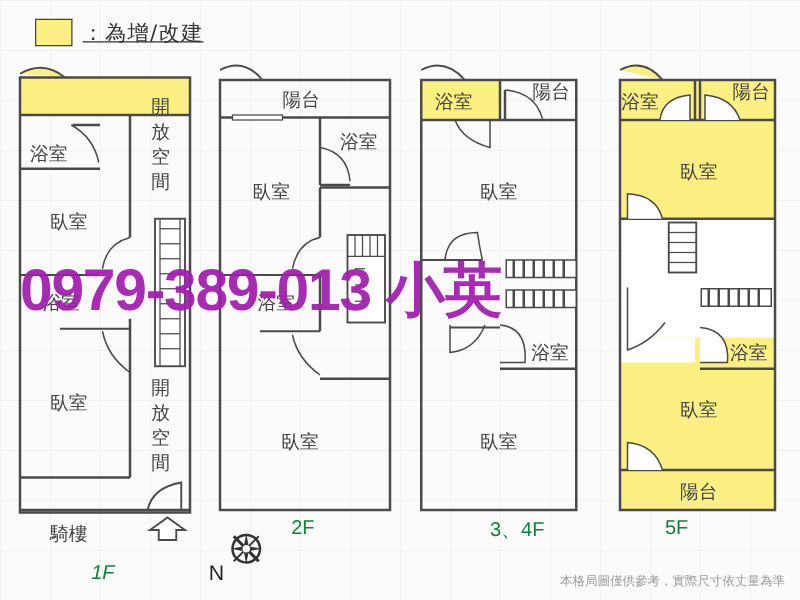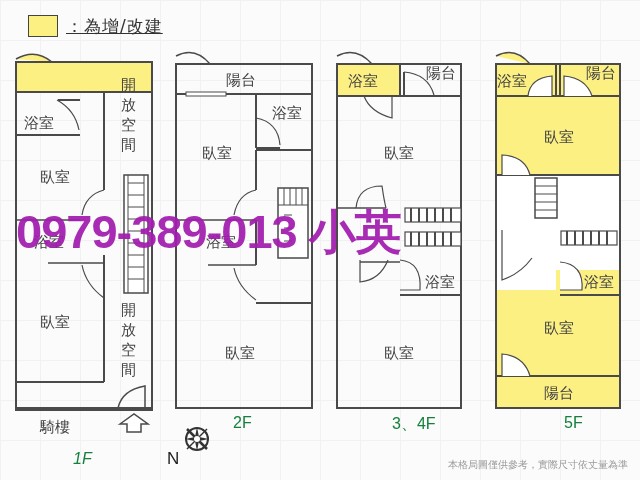--- a/index.html
+++ b/index.html
@@ -228,21 +228,21 @@
     <text class="room-label" x="544" y="142">臥室</text>
     <text class="room-label" x="584" y="287">浴室</text>
     <text class="room-label" x="544" y="333">臥室</text>
     <text class="room-label" x="544" y="398">陽台</text>
   </g>
 </svg>
 
 <div class="floor-label" style="left:73px; top:450px;font-style:italic;">1F</div>
 <div class="floor-label" style="left:233px; top:414px;">2F</div>
 <div class="floor-label" style="left:376px; top:414px;margin-left:16px;">3、4F</div>
-<div class="floor-label" style="left:564px; top:414px;">5F</div>
+<div class="floor-label" style="left:532px; top:414px;">5F</div>
 
 <svg class="compass" viewBox="0 0 30 30">
   <circle cx="15" cy="15" r="11" fill="none" stroke="#333" stroke-width="2"></circle>
   <path d="M15 3 L17 13 L27 15 L17 17 L15 27 L13 17 L3 15 L13 13 Z" fill="#333"></path>
   <line x1="5" y1="5" x2="25" y2="25" stroke="#333" stroke-width="2.5"></line>
   <line x1="25" y1="5" x2="5" y2="25" stroke="#333" stroke-width="1.5"></line>
   <circle cx="15" cy="15" r="3" fill="#fff"></circle>
 </svg>
 <div class="north-label">N</div>
 

